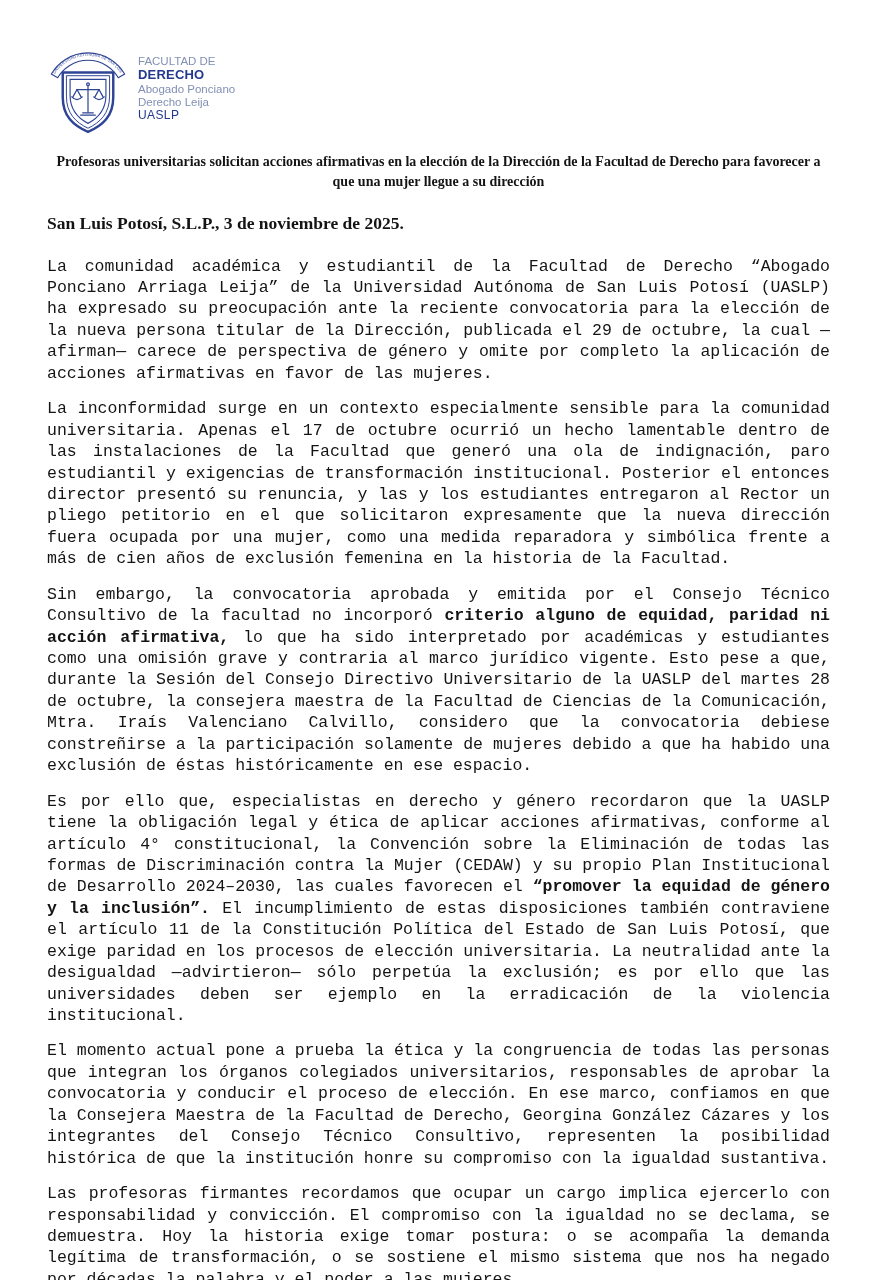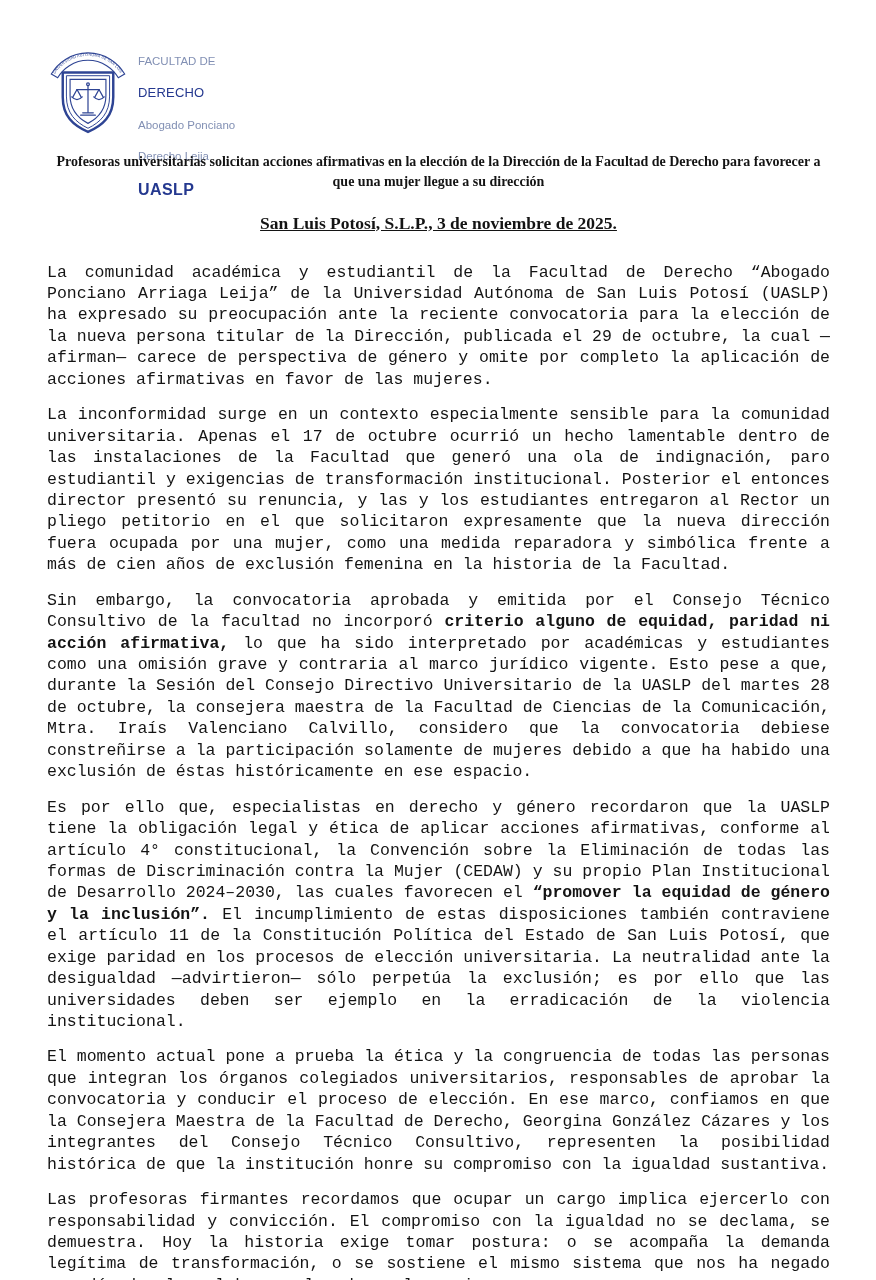--- a/index.html
+++ b/index.html
@@ -15,37 +15,35 @@
     overflow: hidden;
   }
 
   
   .letterhead { display: flex; align-items: flex-start; gap: 9px; height: 90px; margin-bottom: 10px; }
   .logo-shield { width: 82px; height: 88px; flex: 0 0 auto; }
   .logo-text {
     display: flex; flex-direction: column; justify-content: flex-start;
     padding-top: 7px; line-height: 1.14;
     font-family: "Liberation Sans", sans-serif;
-    gap: 18px;
   }
   .lt-muted { color: #8290b4; font-size: 11.5px; font-weight: 400; }
-  .lt-bold  { color: #24388f; font-size: 13px;  font-weight: 400; letter-spacing: 0.2px; }
-  .lt-uaslp { color: #24388f; font-size: 16px;  font-weight: 700; letter-spacing: 0.4px; }
+  .lt-bold  { color: #24388f; font-size: 13px;  font-weight: 700; letter-spacing: 0.2px; }
+  .lt-uaslp { color: #24388f; font-size: 12px;  font-weight: 400; letter-spacing: 0.4px; }
 
   
   .doc-title {
     margin: 14px 0 20px 0;
     font-size: 14px; font-weight: 700;
     text-align: center; line-height: 1.45;
   }
   .dateline {
-    margin: 0 0 28px 0;
+    margin: 0 0 22px 0;
     font-size: 17.5px; font-weight: 700;
-    text-align: center;
-    text-decoration: underline;
+    text-align: left;
   }
 
   
   .paragraphs p {
     margin: 0 0 14px 0;
     font-size: 16.5px;
     line-height: 1.3;
     text-align: justify;
     font-family: Liberation Mono, monospace;
   }

